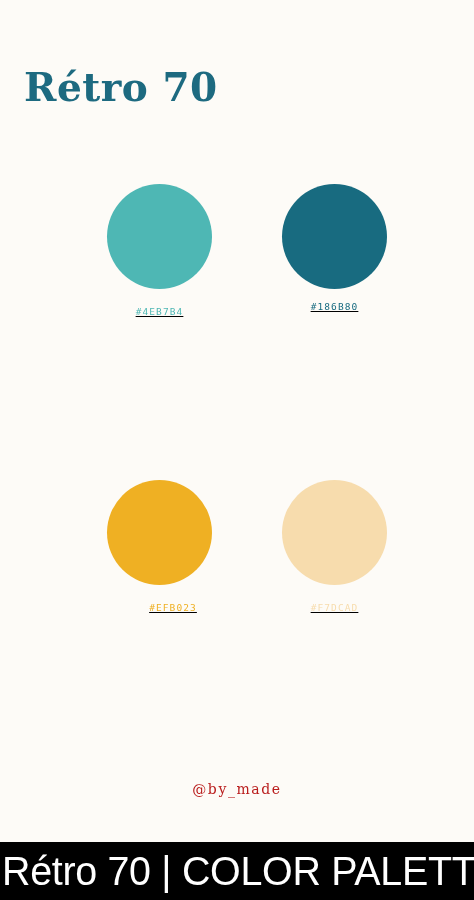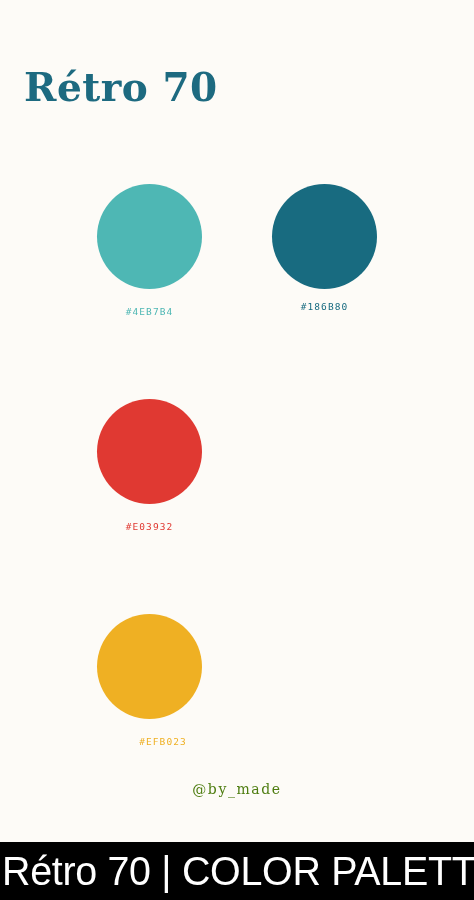--- a/index.html
+++ b/index.html
@@ -35,23 +35,24 @@
     font-size: 39px;
     letter-spacing: 0.5px;
     color: #1D6A80;
     line-height: 48px;
     white-space: nowrap;
     margin-left: 24px;
   }
 
   .swatch-grid {
     position: absolute;
-    left: 87px;
+    left: 97px;
     top: 184px;
     width: 300px;
+    text-decoration: underline;
   }
 
   .swatch-row {
     display: flex;
     justify-content: space-between;
     width: 300px;
     margin-bottom: 81px;
   }
 
   .swatch-row:last-child { margin-bottom: 0; }
@@ -132,34 +133,34 @@
         <span class="swatch-dot" style="background-color: rgb(78, 183, 180);"></span>
         <span class="swatch-label" style="color: rgb(78, 183, 180);">#4EB7B4</span>
       </div>
       <div class="swatch-cell">
         <span class="swatch-dot" style="background-color: rgb(24, 107, 128);"></span>
         <span class="swatch-label" style="color: rgb(24, 107, 128); margin-top: 12px;">#186B80</span>
       </div>
     </div>
 
     <div class="swatch-row">
-      <div class="swatch-cell">
-        <span class="swatch-dot" style="background-color: rgb(224, 57, 50);"></span>
-        <span class="swatch-label" style="color: rgb(224, 57, 50);">#E03932</span>
-      </div>
     </div>
 
     <div class="swatch-row">
       <div class="swatch-cell">
         <span class="swatch-dot" style="background-color: rgb(239, 176, 35);"></span>
         <span class="swatch-label" style="color: rgb(239, 176, 35); margin-left: 27px;">#EFB023</span>
       </div>
+      <div class="swatch-cell">
+        <span class="swatch-dot" style="background-color: rgb(247, 220, 173);"></span>
+        <span class="swatch-label" style="color: rgb(247, 220, 173);">#F7DCAD</span>
+      </div>
     </div>
 
   </div>
 
-  <div class="handle" style="color: #4d7c0f;">@by_made</div>
+  <div class="handle" style="color: #b91c1c;">@by_made</div>
 
 </div>
 
 <div class="caption-bar" style="background: rgb(0, 0, 0);">
   <div class="caption-text" style="color: rgb(255, 255, 255);">Rétro 70 | COLOR PALETTE</div>
 </div>
 
 </body></html>

